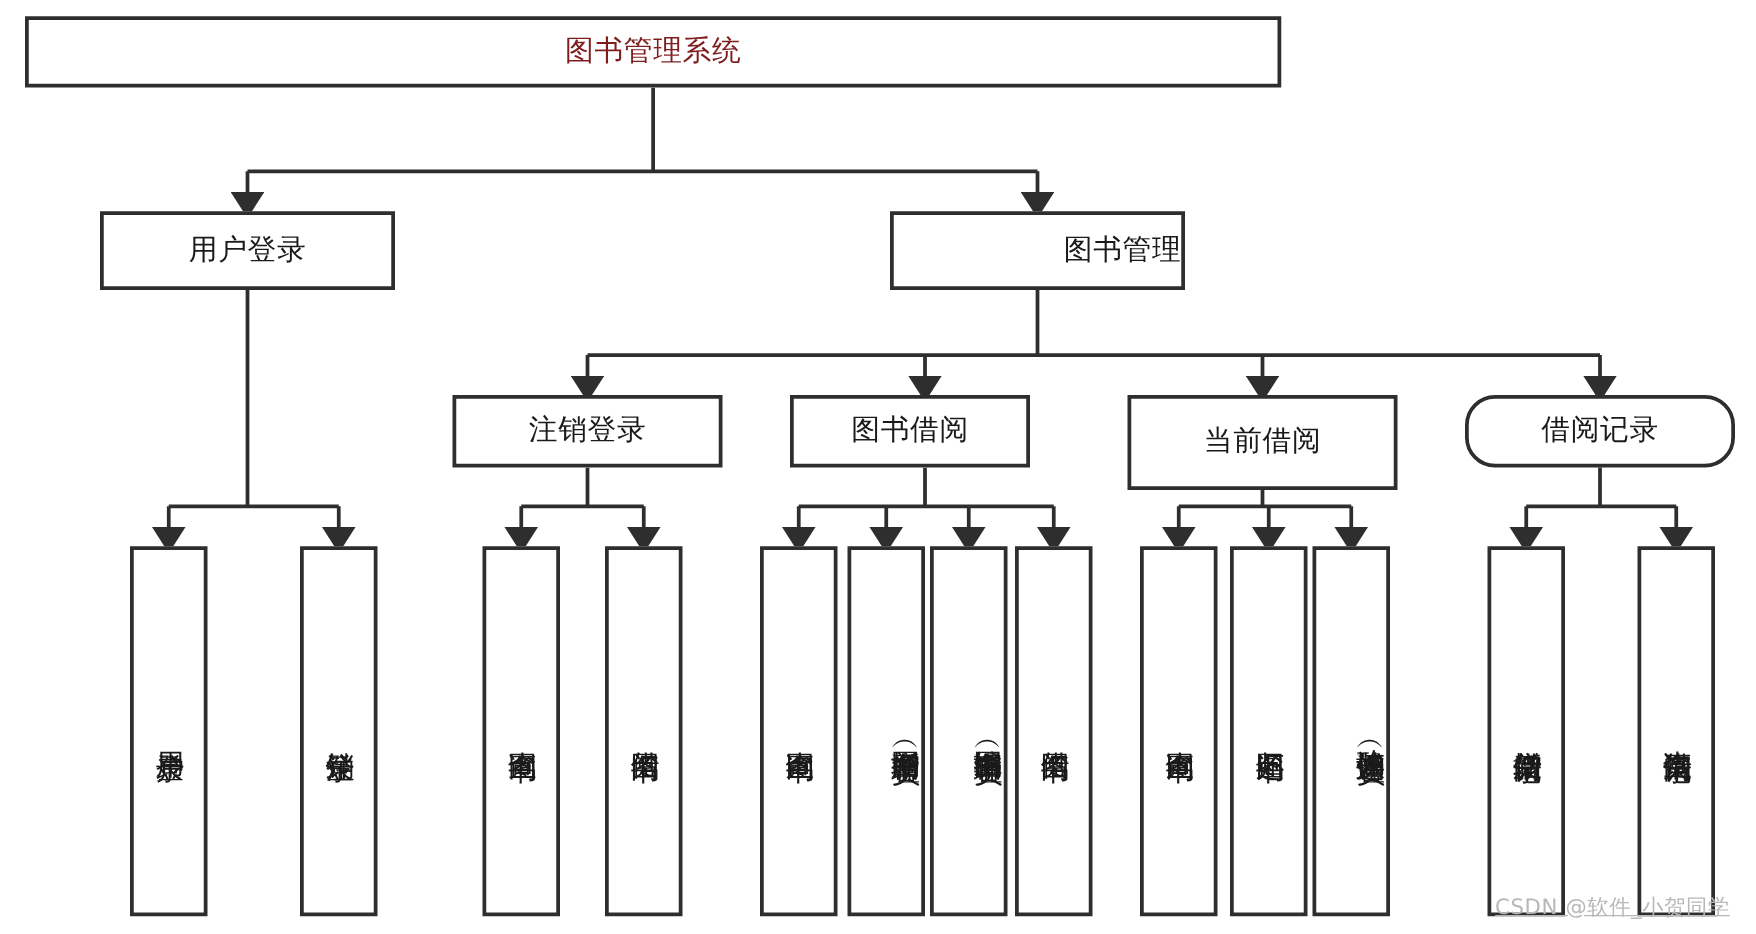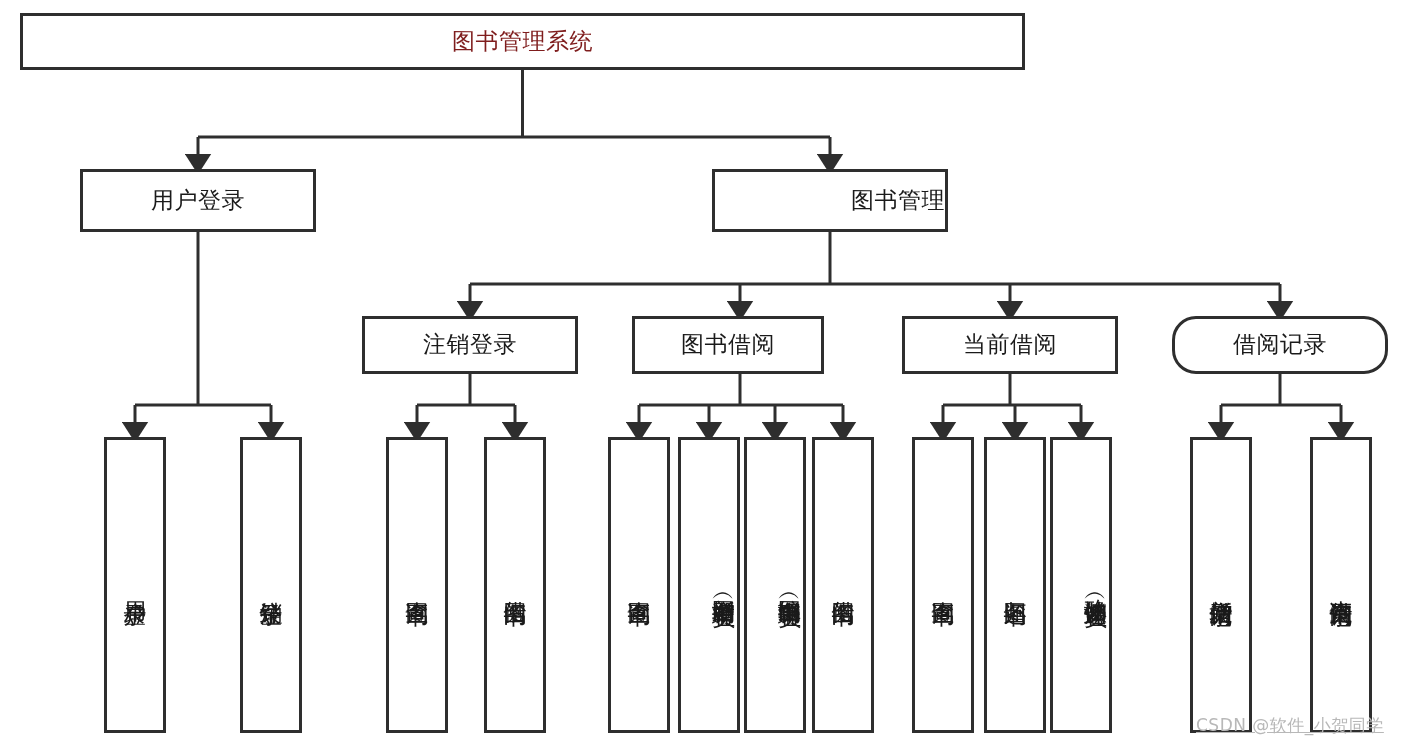--- a/index.html
+++ b/index.html
@@ -123,21 +123,21 @@
       </div>
       <div class="node horizontal" style="left: 712px; top: 169px; width: 236px; height: 63px; border-color: rgb(46, 46, 46); color: rgb(26, 26, 26); justify-content: flex-end;">
         <span class="node-label">图书管理</span>
       </div>
       <div class="node horizontal" style="left: 362px; top: 316px; width: 216px; height: 58px; border-color: rgb(46, 46, 46); color: rgb(26, 26, 26);">
         <span class="node-label">注销登录</span>
       </div>
       <div class="node horizontal" style="left: 632px; top: 316px; width: 192px; height: 58px; border-color: rgb(46, 46, 46); color: rgb(26, 26, 26);">
         <span class="node-label">图书借阅</span>
       </div>
-      <div class="node horizontal" style="left: 902px; top: 316px; width: 216px; height: 58px; border-color: rgb(46, 46, 46); color: rgb(26, 26, 26);">
+      <div class="node horizontal" style="left: 902px; top: 316px; width: 216px; height: 76px; border-color: rgb(46, 46, 46); color: rgb(26, 26, 26);">
         <span class="node-label">当前借阅</span>
       </div>
       <div class="node horizontal" style="left: 1172px; top: 316px; width: 216px; height: 58px; border-color: rgb(46, 46, 46); color: rgb(26, 26, 26); border-radius: 24px;">
         <span class="node-label">借阅记录</span>
       </div>
       <div class="node vertical" style="left: 104px; top: 437px; width: 62px; height: 296px; border-color: rgb(46, 46, 46); color: rgb(26, 26, 26);">
         <span class="node-label">用户登录</span>
       </div>
       <div class="node vertical" style="left: 240px; top: 437px; width: 62px; height: 296px; border-color: rgb(46, 46, 46); color: rgb(26, 26, 26);">
         <span class="node-label">注销登录</span>

